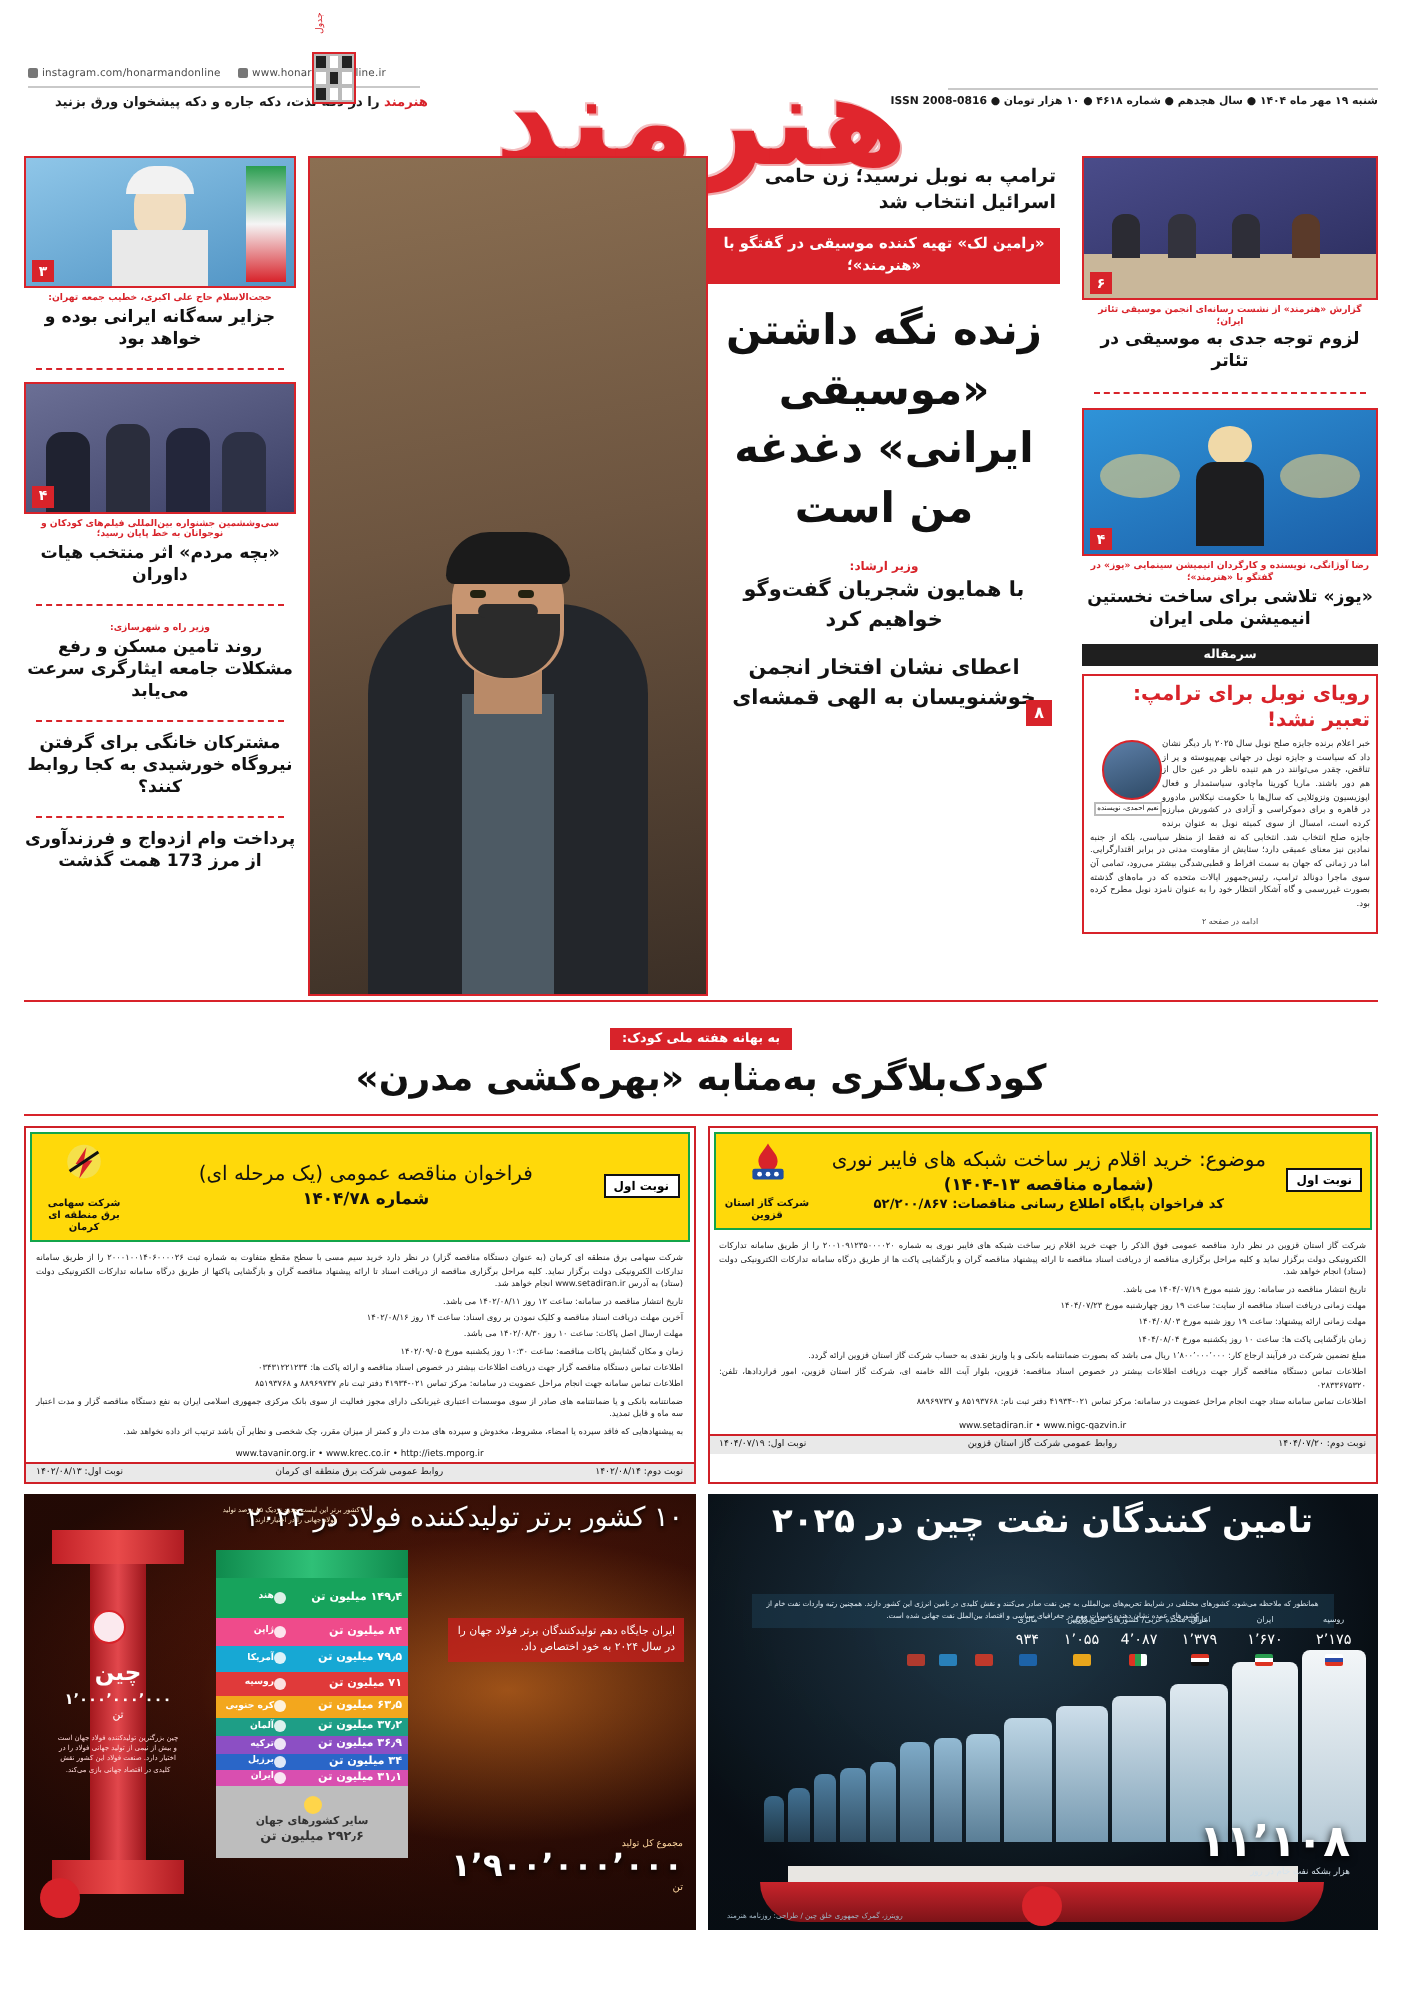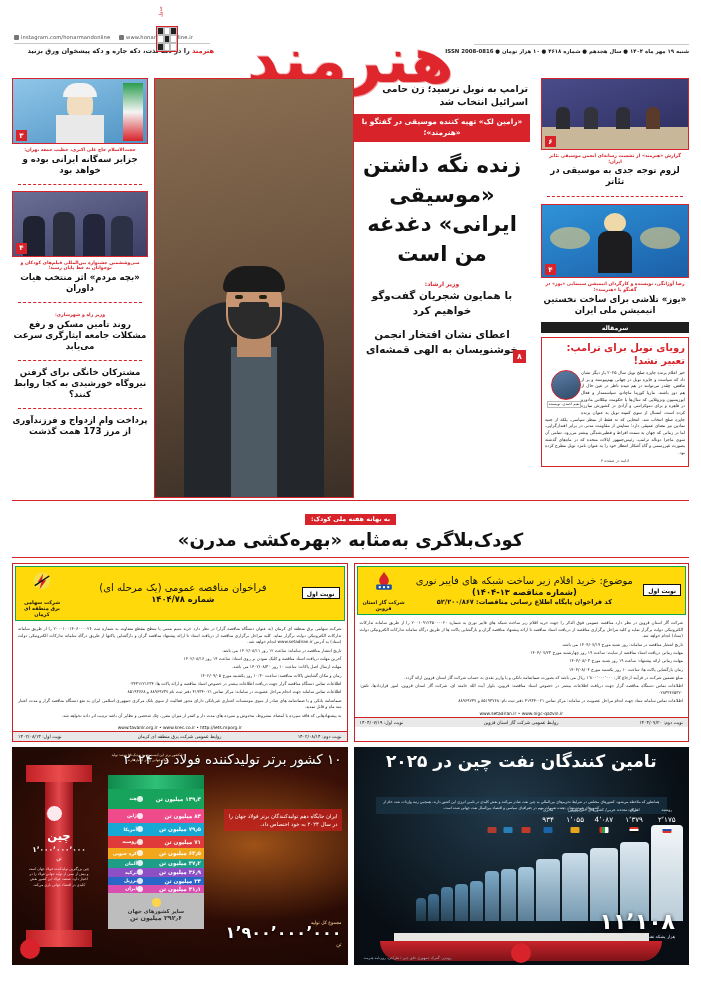--- a/index.html
+++ b/index.html
@@ -446,20 +446,27 @@
       <div class="oil-sub">همانطور که ملاحظه می‌شود، کشورهای مختلفی در شرایط تحریم‌های بین‌المللی به چین نفت صادر می‌کنند و نقش کلیدی در تامین انرژی این کشور دارند. همچنین رتبه واردات نفت خام از کشورهای عمده نشان دهنده تغییرات مهم در جغرافیای سیاسی و اقتصاد بین‌الملل نفت جهانی شده است.</div>
 
       <div class="oil-bars">
         <div class="obar" style="width:10%;">
           <div class="lab">روسیه</div>
           <div class="val">۲٬۱۷۵</div>
           <div class="col" style="height:100%;background:linear-gradient(180deg,#f3f6f8,#b9ccd8);">
               <div class="flag" style="background:linear-gradient(180deg,#fff 33%,#2a4ba8 33%,#2a4ba8 66%,#d32 66%);"></div>
             </div>
         </div>
+        <div class="obar" style="width:10%;">
+          <div class="lab">ایران</div>
+          <div class="val">۱٬۶۷۰</div>
+          <div class="col" style="height:94%;background:linear-gradient(180deg,#eef3f6,#a8c3d2);">
+              <div class="flag" style="background:linear-gradient(180deg,#2a9d4f 33%,#fff 33%,#fff 66%,#d32 66%);"></div>
+            </div>
+        </div>
         <div class="obar" style="width:9%;">
           <div class="lab">عراق</div>
           <div class="val">۱٬۳۷۹</div>
           <div class="col" style="height:82%;background:linear-gradient(180deg,#dfe9f0,#8fafc2);">
               <div class="flag" style="background:linear-gradient(180deg,#d32 33%,#fff 33%,#fff 66%,#111 66%);"></div>
             </div>
         </div>
         <div class="obar" style="width:8.5%;">
           <div class="lab">امارات متحده عربی/ کشورهای خلیج فارس</div>
           <div class="val">4٬۰۸۷</div>

